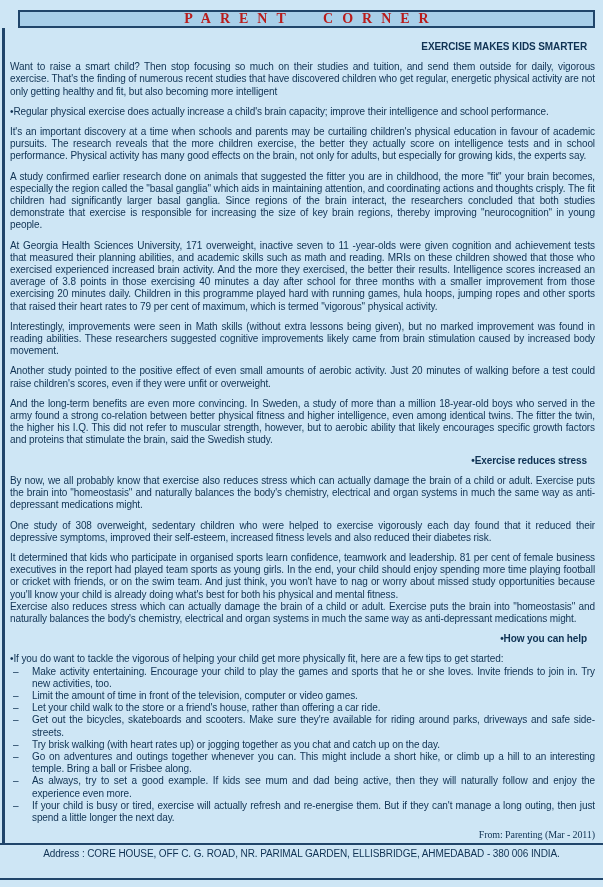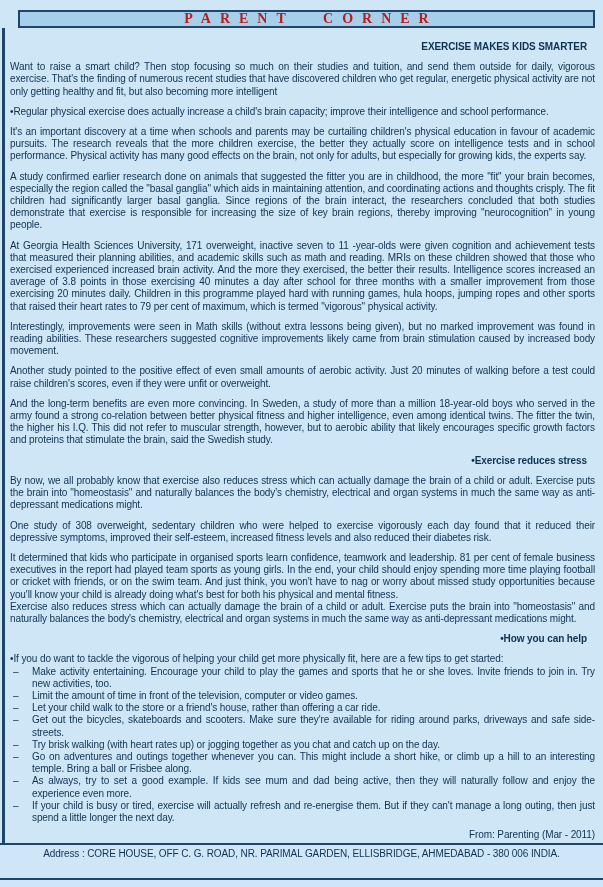--- a/index.html
+++ b/index.html
@@ -25,21 +25,21 @@
     font-size:10px;line-height:12.2px;letter-spacing:-0.1px;text-align:justify;
   }
   .para{margin:0 0 8px 0;}
   .para.tight{margin-bottom:0;}
   .subhead{font-weight:bold;margin:8px;text-align:right;}
   .tips{margin:0;}
   .tip{display:flex;margin:0;}
   .tip-marker{flex:none;width:22px;padding-left:3px;box-sizing:border-box;}
   .tip-text{flex:1;text-align:justify;}
   .attribution{
-    position:absolute;right:8px;bottom:47px;font-size:10px;letter-spacing:-0.1px;
+    position:absolute;right:8px;bottom:47px;font-size:10px;letter-spacing:-0.1px;font-family:Liberation Serif, serif;
   }
   .footer-sep{position:absolute;left:0;right:0;bottom:42px;height:2px;background:#20456a;}
   .footer{
     position:absolute;left:0;right:0;bottom:11px;height:29px;
     text-align:center;font-size:10px;line-height:14px;letter-spacing:-0.1px;padding-top:8px;
   }
   .contact-line span{margin:0 12px;}
   .bottom-rule{position:absolute;left:0;right:0;bottom:7px;height:2px;background:#20456a;}
 </style>
 </head>

